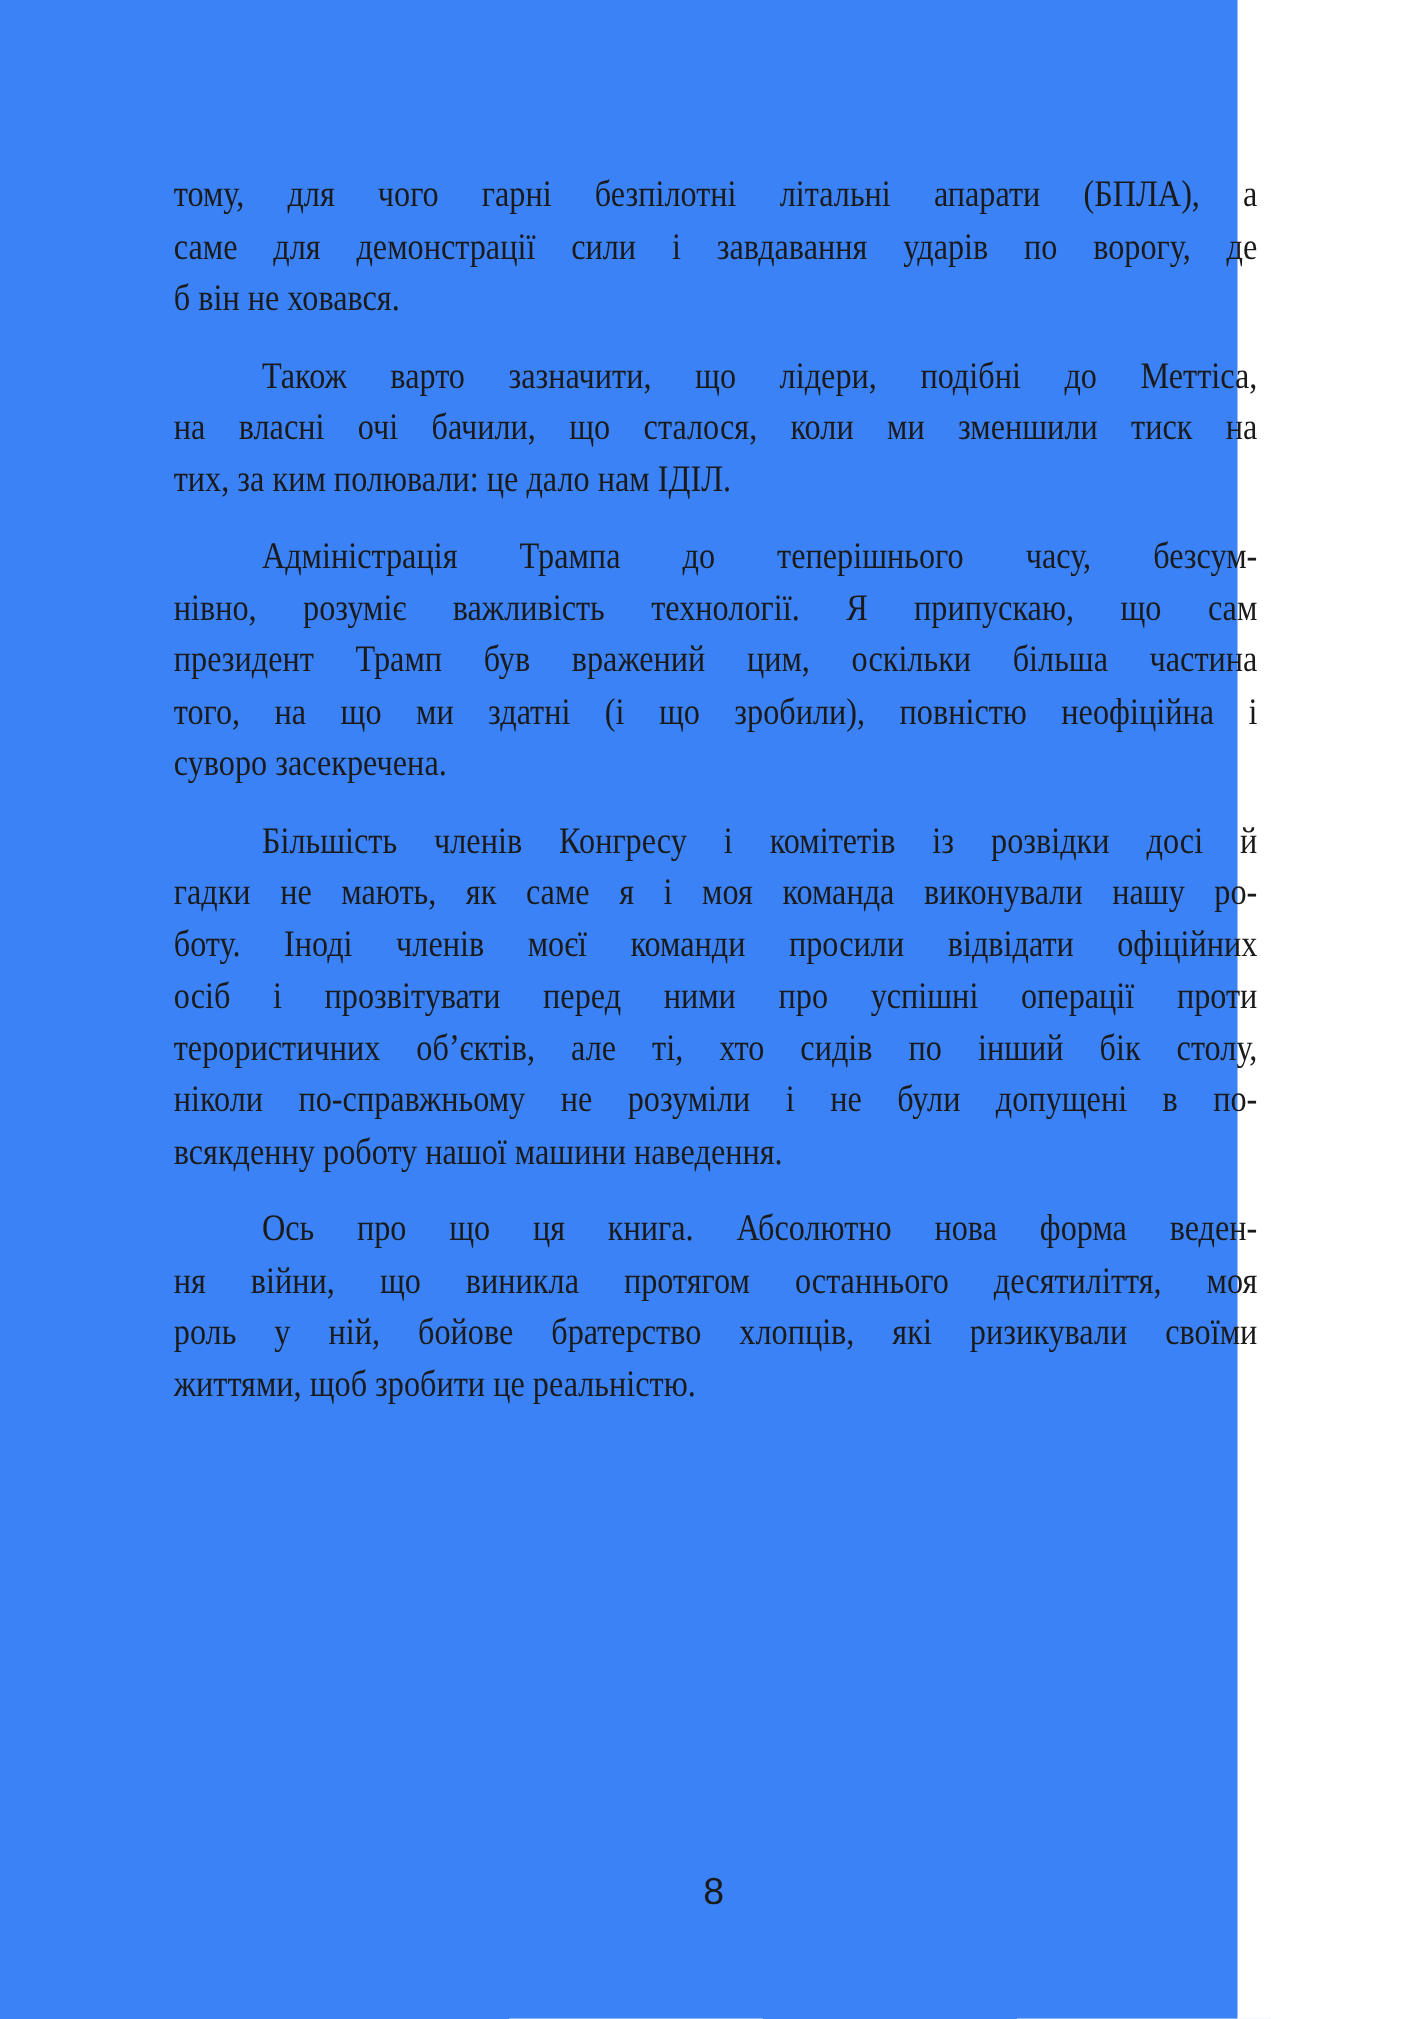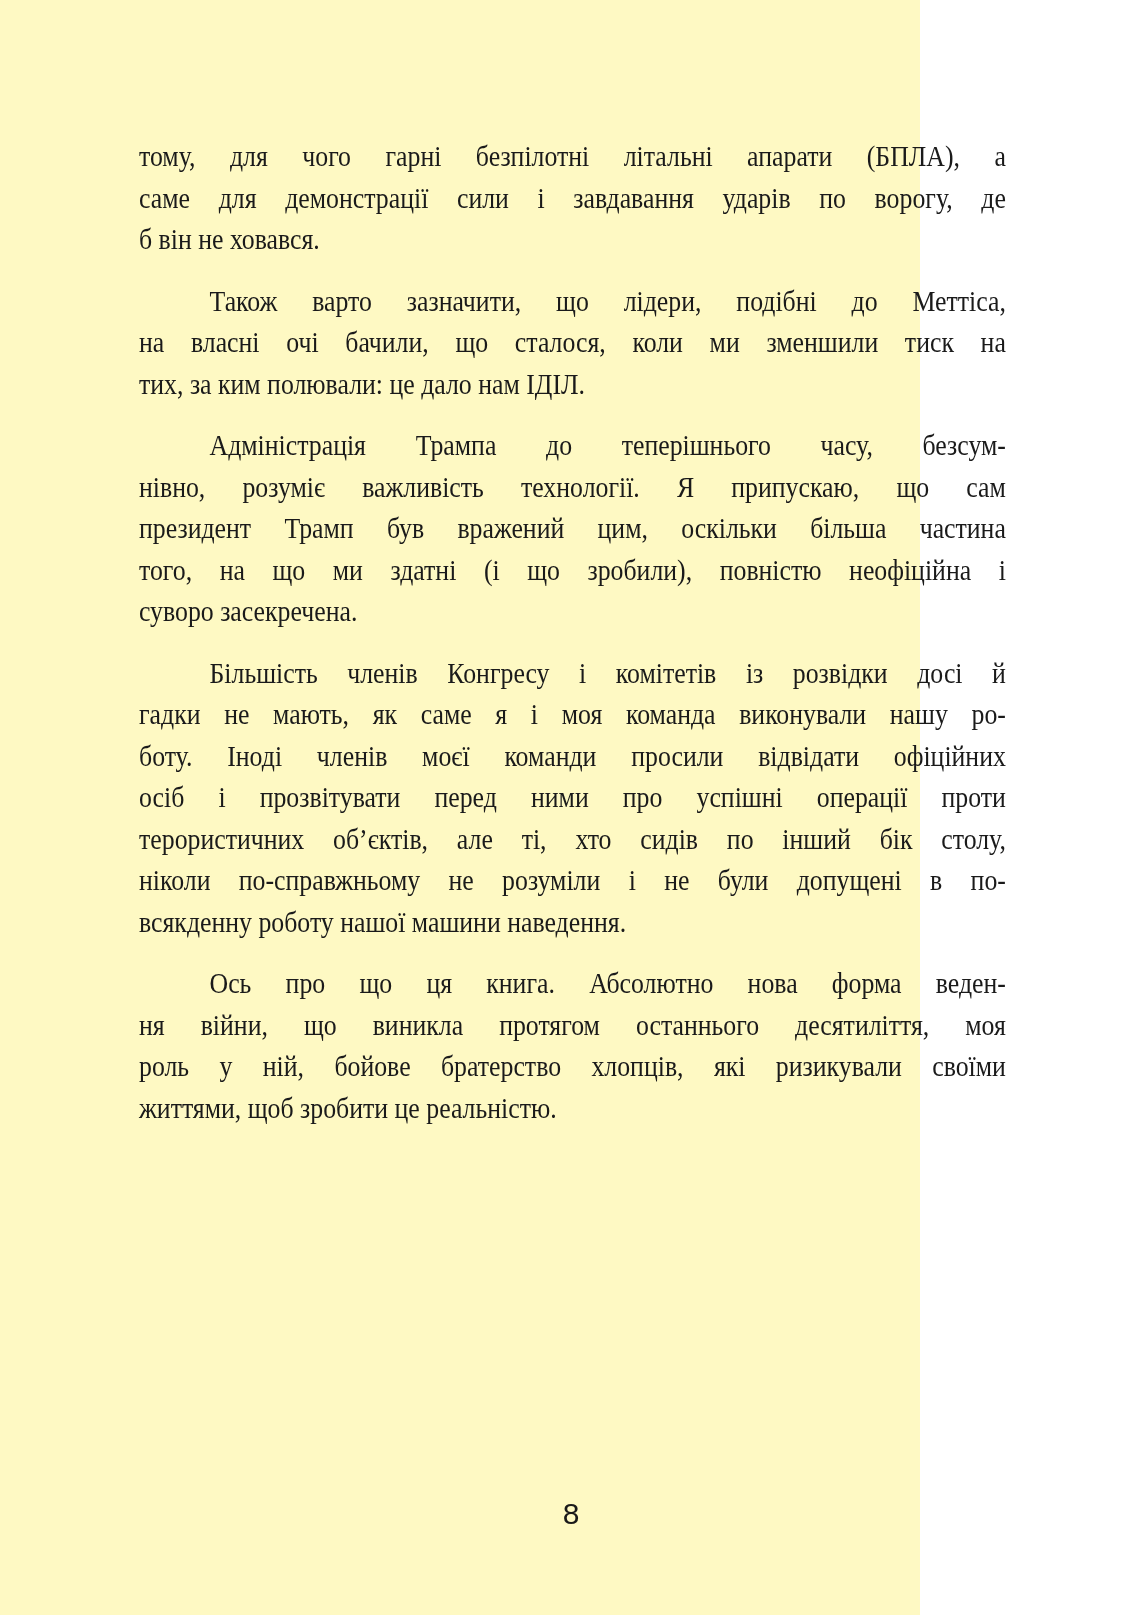--- a/index.html
+++ b/index.html
@@ -9,23 +9,23 @@
     }
     body {
       width: 1142px;
       height: 1615px;
       position: relative;
       overflow: hidden;
     }
     .page {
       position: absolute;
       left: 0; top: 0;
-      width: 920px;
+      width: 990px;
       height: 1615px;
-      background: #fef9c3;
+      background: #3b82f6;
     }
     .text-block {
       position: absolute;
       left: 139px;
       top: 135px;
       width: 867px;
       font-family: "Liberation Serif", "DejaVu Serif", serif;
       font-size: 30px;
       line-height: 41.5px;
       color: #1a1a1a;

